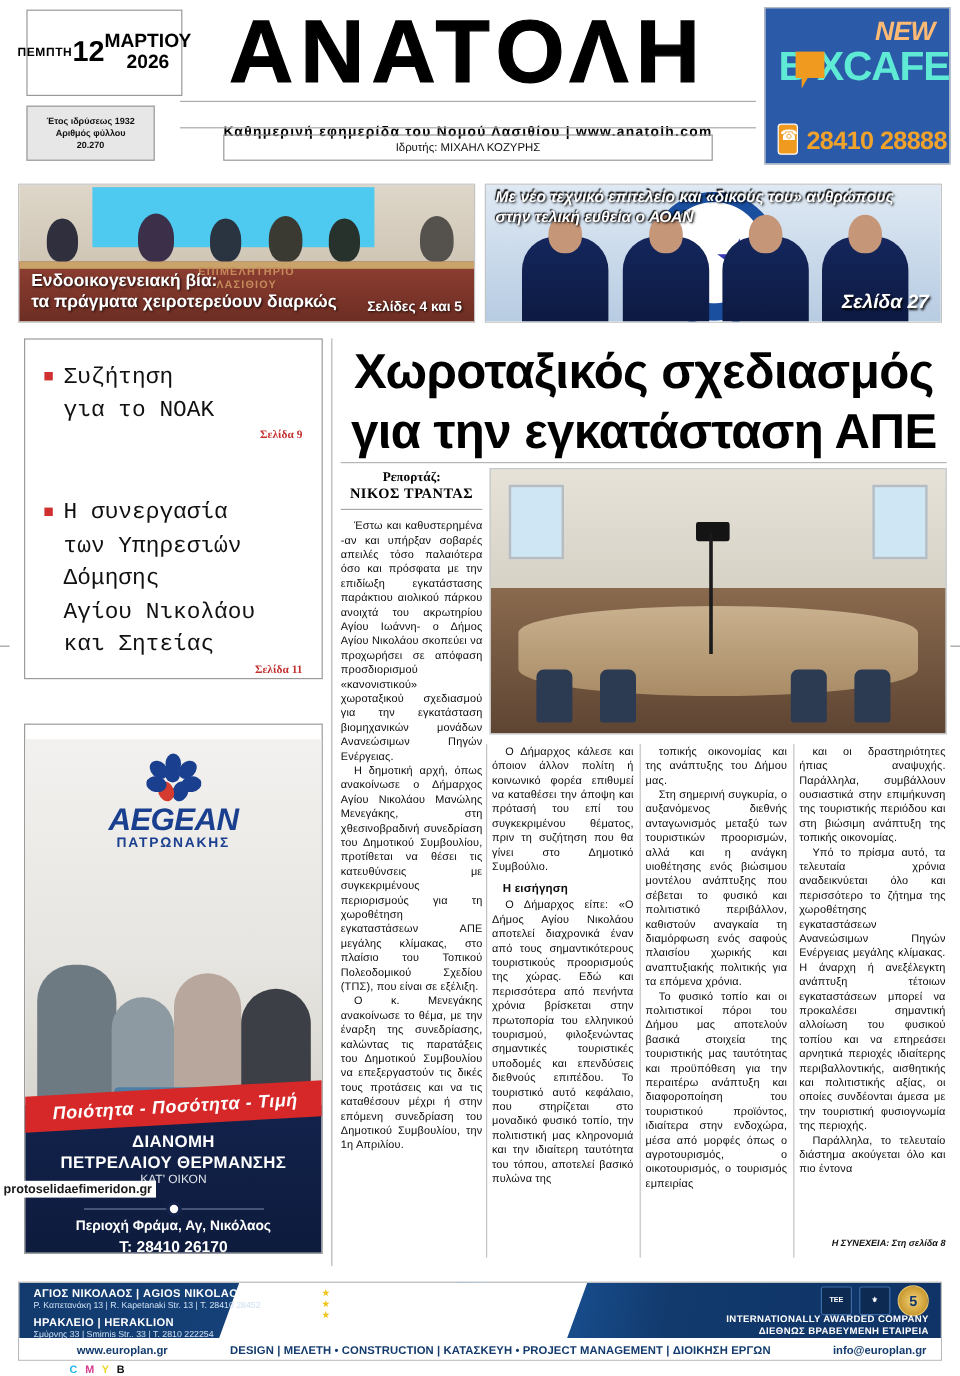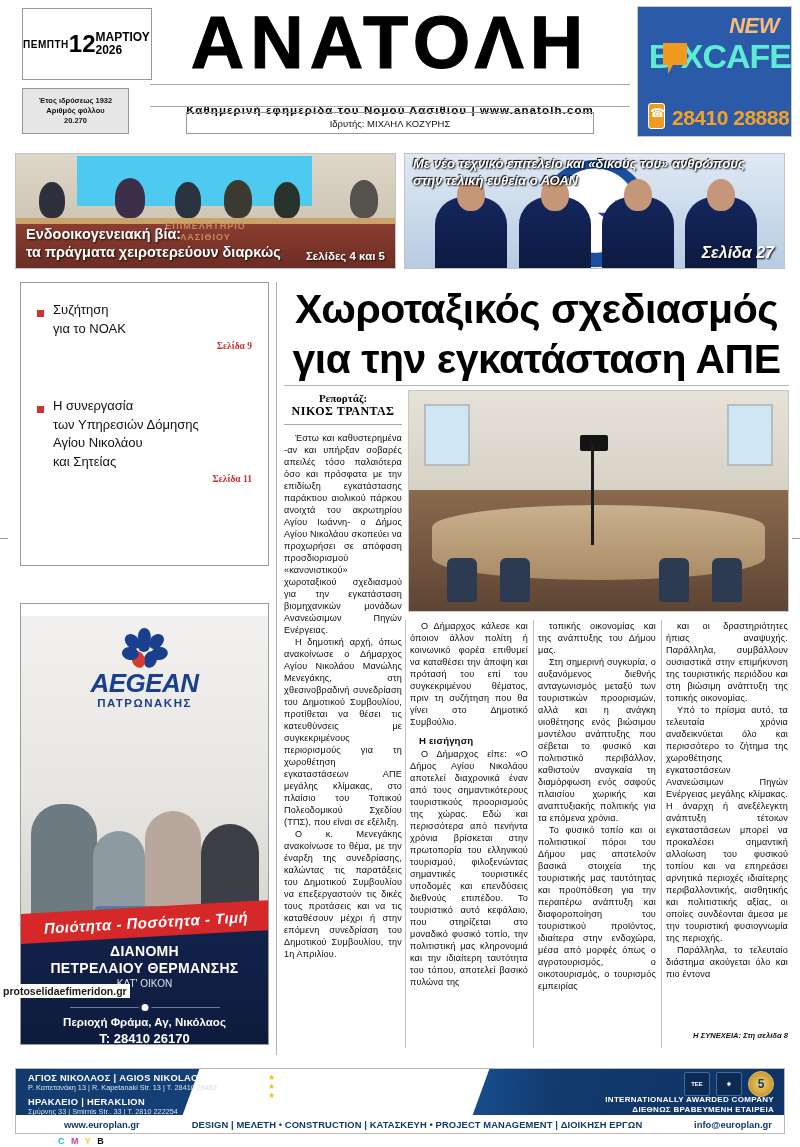--- a/index.html
+++ b/index.html
@@ -25,21 +25,21 @@
     position: absolute; left: 22px; top: 8px;
     width: 130px; height: 72px;
     border: 1px solid #999;
     background: #fff;
     display: flex; flex-direction: row;
     align-items: center; justify-content: center;
     line-height: 1.1;
   }
   .date-day { font-size: 10px; font-weight: bold; letter-spacing: .5px; color:#000; }
   .date-num { font-size: 24px; font-weight: bold; color:#000; margin: 1px 0; }
-  .date-month { font-size: 12px; font-weight: bold; color:#000; }
+  .date-month { font-size: 16px; font-weight: bold; color:#000;text-align:center; }
 
   .found-box {
     position: absolute; left: 22px; top: 88px;
     width: 107px; height: 46px;
     border: 1px solid #999;
     background: #e7e7e7;
     display: flex; flex-direction: column;
     align-items: center; justify-content: center;
     line-height: 1.35;
   }
@@ -205,22 +205,22 @@
   
   .teaser-box {
     position: absolute; left: 20px; top: 282px;
     width: 249px; height: 284px;
     border: 1px solid #9b9b9b;
     background: #fff;
     padding: 18px 16px 10px 16px;
   }
   .teaser-item { margin-bottom: 6px; }
   .teaser-line {
-    font-family: Liberation Sans, sans-serif;
-    font-size: 13px; color: #111; line-height: 1.45;
+    font-family: Liberation Mono, monospace;
+    font-size: 19px; color: #111; line-height: 1.45;
   }
   .teaser-line.first { position: relative; padding-left: 16px; }
   .bullet-sq {
     position: absolute; left: 0; top: 9px;
     width: 7px; height: 7px; background: #d03030;
   }
   .teaser-indent { padding-left: 16px; }
   .teaser-page {
     text-align: right;
     font-size: 9.5px; font-weight: bold; color: #c43030;

